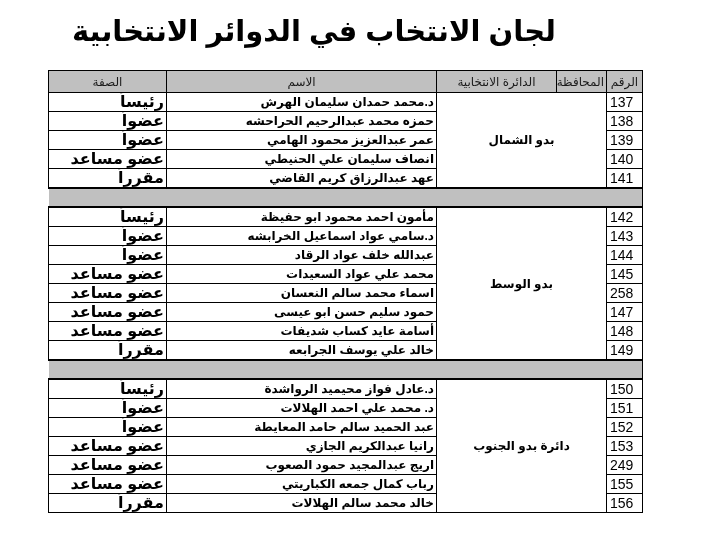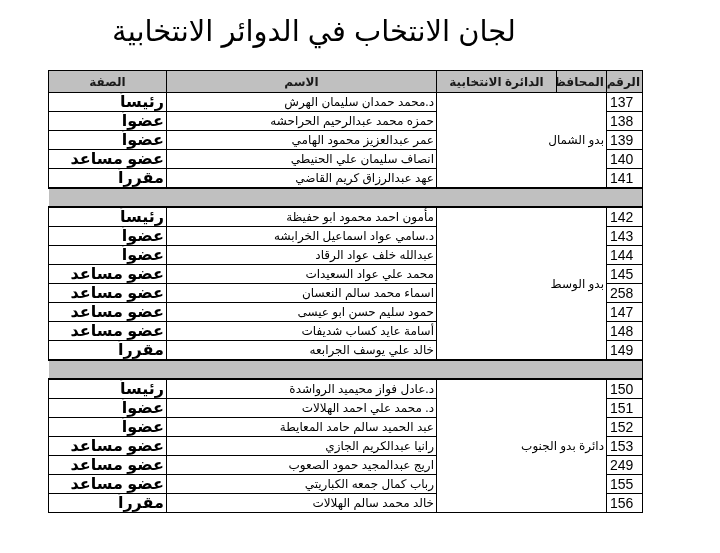--- a/index.html
+++ b/index.html
@@ -15,21 +15,21 @@
       font-family: "Liberation Sans", "DejaVu Sans", sans-serif;
       color: #000;
     }
     .title {
       position: absolute;
       top: 14px;
       left: 0;
       width: 628px;
       text-align: center;
       font-size: 29px;
-      font-weight: normal;
+      font-weight: bold;
       direction: rtl;
       letter-spacing: 0px;
     }
     .sheet {
       position: absolute;
       left: 48px;
       top: 70px;
       width: 594px;
     }
     table {
@@ -42,42 +42,42 @@
       border: 1.5px solid #000;
       padding: 0 2px;
       height: 18px;
       font-size: 12.5px;
       white-space: nowrap;
       overflow: hidden;
       line-height: 18px;
     }
     th {
       background: #c0c0c0;
-      font-weight: bold;
+      font-weight: normal;
       font-size: 12px;
       text-align: center;
       height: 21px;
       color: #1a1a1a;
     }
     td.num {
       text-align: left;
       direction: ltr;
       font-weight: normal;
       font-size: 14px;
       padding-left: 3px;
     }
     td.name {
       text-align: right;
-      font-weight: normal;
+      font-weight: bold;
       font-size: 12px;
       padding-left: 24px;
     }
     td.district {
-      text-align: right;
-      font-weight: normal;
+      text-align: center;
+      font-weight: bold;
       font-size: 12px;
       vertical-align: middle;
     }
     td.pos {
       text-align: right;
       font-weight: bold;
       font-size: 16px;
     }
     tr.sep td {
       background: #c0c0c0;

